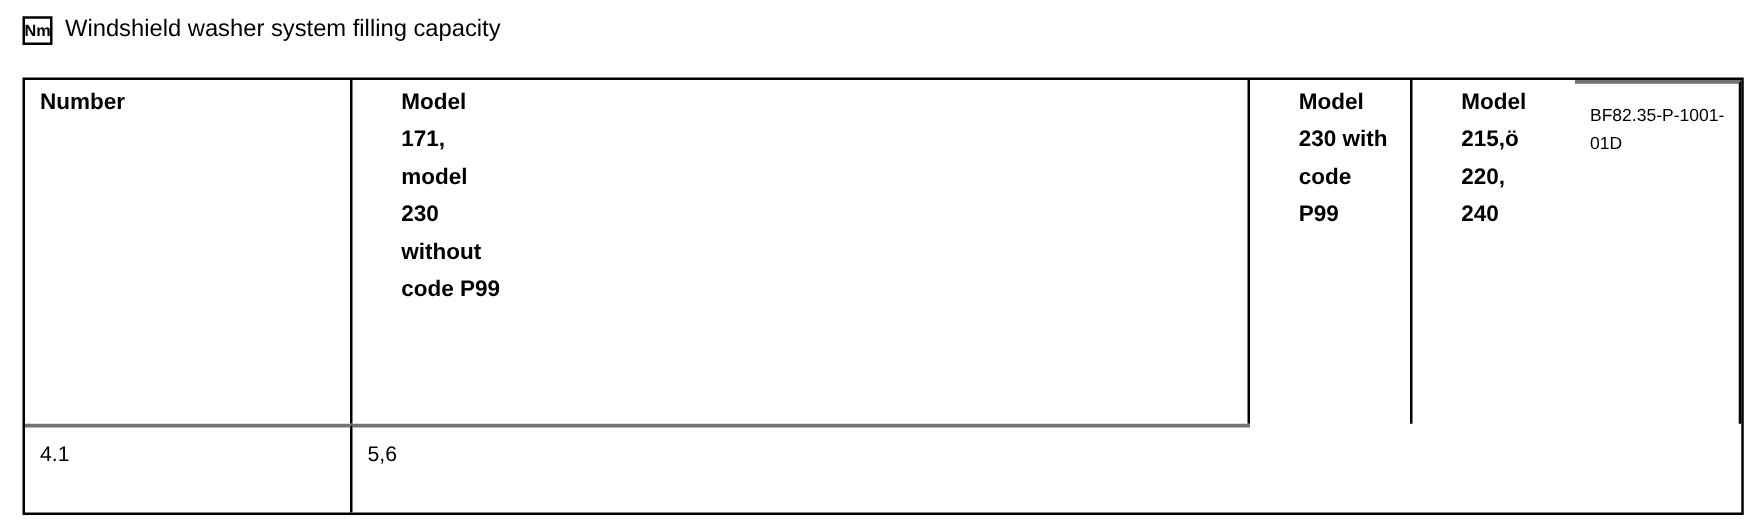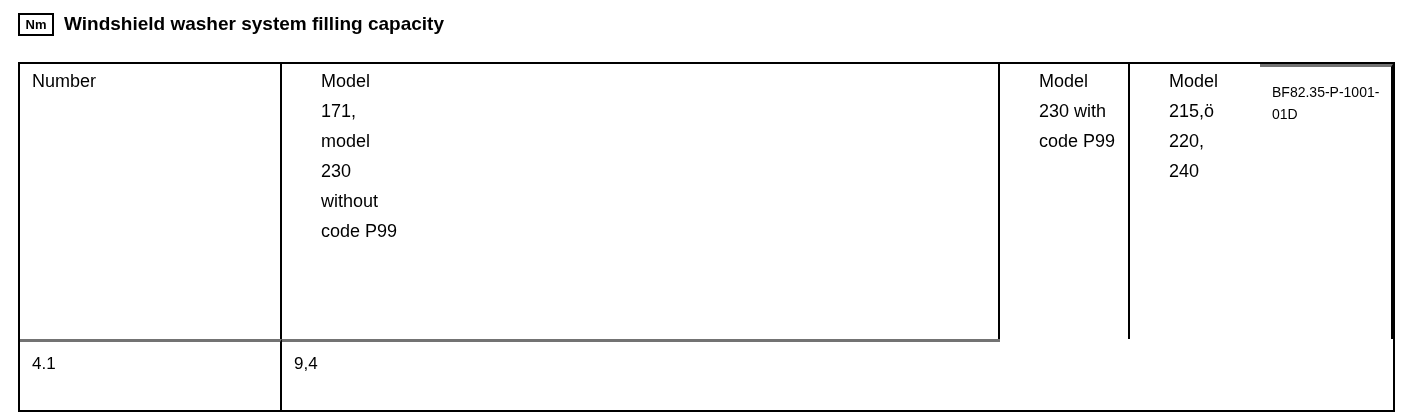--- a/index.html
+++ b/index.html
@@ -21,29 +21,29 @@
     top: 11px;
     height: 26px;
     display: flex;
     align-items: center;
   }
   .nm-box {
     display: inline-flex;
     align-items: center;
     justify-content: center;
     box-sizing: border-box;
-    width: 36px;
+    width: 24px;
     height: 23px;
     border: 2px solid #000000;
     font-weight: bold;
     font-size: 13px;
     line-height: 1;
   }
   .doc-title {
-    font-weight: bold;
+    font-weight: normal;
     font-size: 19px;
     margin-left: 10px;
     white-space: nowrap;
   }
   .spec-table {
     position: absolute;
     left: 18px;
     top: 62px;
     width: 1377px;
     height: 350px;
@@ -55,21 +55,21 @@
     background: #ffffff;
   }
   .cell {
     box-sizing: border-box;
     border-right: 2px solid #000000;
     padding: 2px 10px 0 12px;
     overflow: hidden;
   }
   .cell.last { border-right: 0; }
   .head {
-    font-weight: normal;
+    font-weight: bold;
     font-size: 18px;
     line-height: 30px;
     padding-top: 2px;
   }
   .preline { white-space: pre-line; margin-left: 27px; }
   .body {
     border-top: 3px solid #737373;
     font-size: 17px;
     line-height: 22px;
     padding-top: 11px;
@@ -104,14 +104,14 @@
 code P99</div>
   <div class="cell head preline">Model
 230 with
 code P99</div>
   <div class="cell head preline last">Model
 215,ö 220,
 240</div>
 
   <div class="cell body row-number">BF82.35-P-1001-01D</div>
   <div class="cell body val">4.1</div>
-  <div class="cell body val last">9,4</div>
+  <div class="cell body val last">5,6</div>
 </div>
 
 </body></html>

